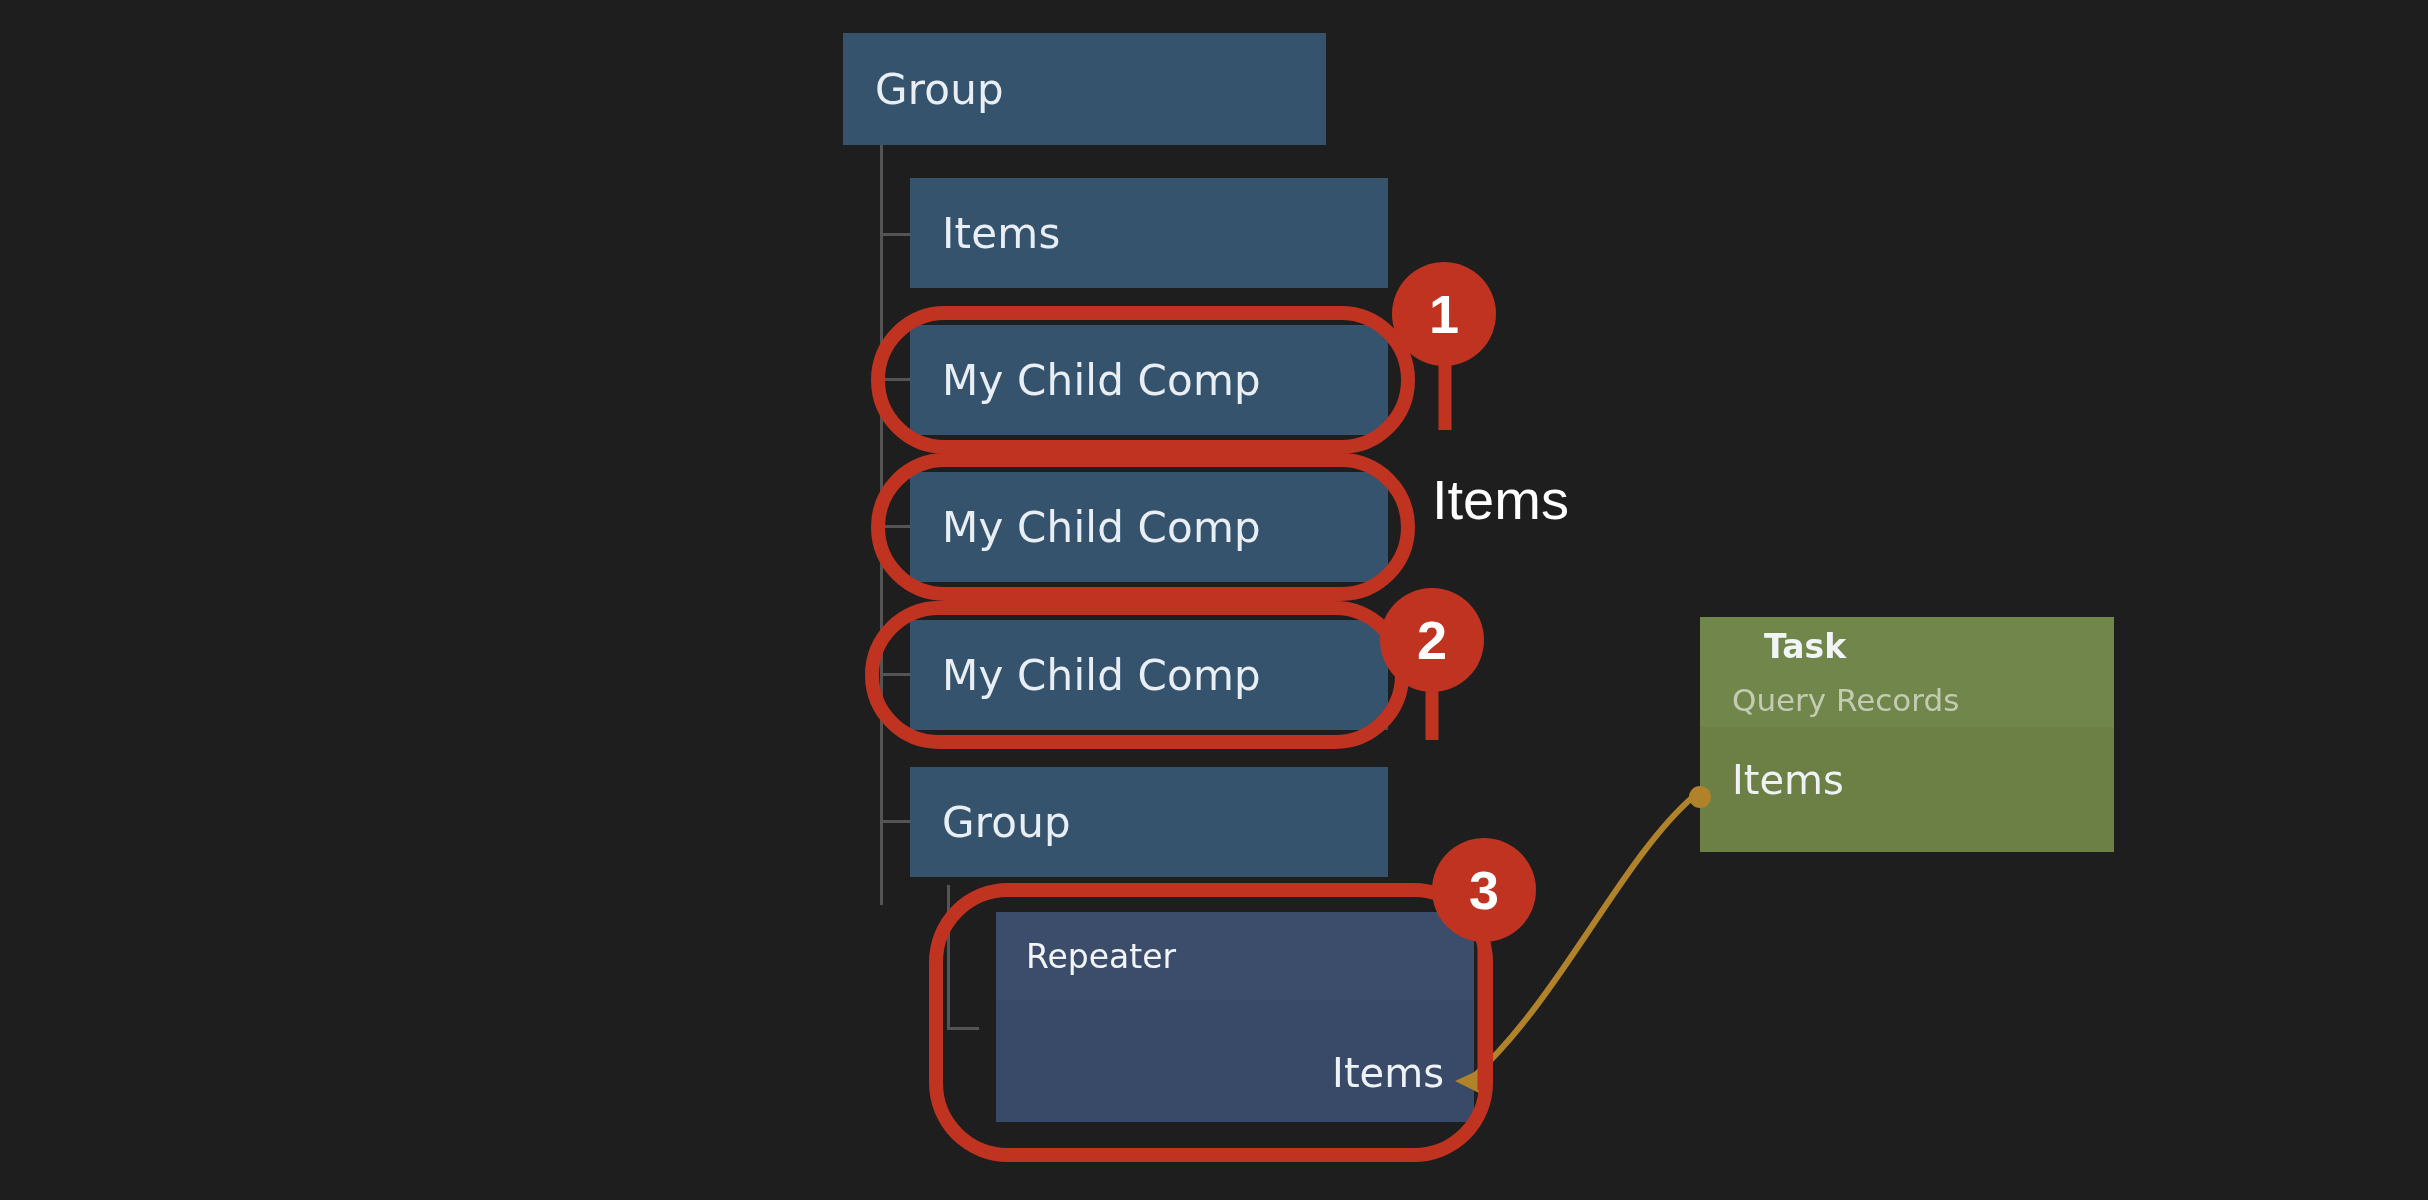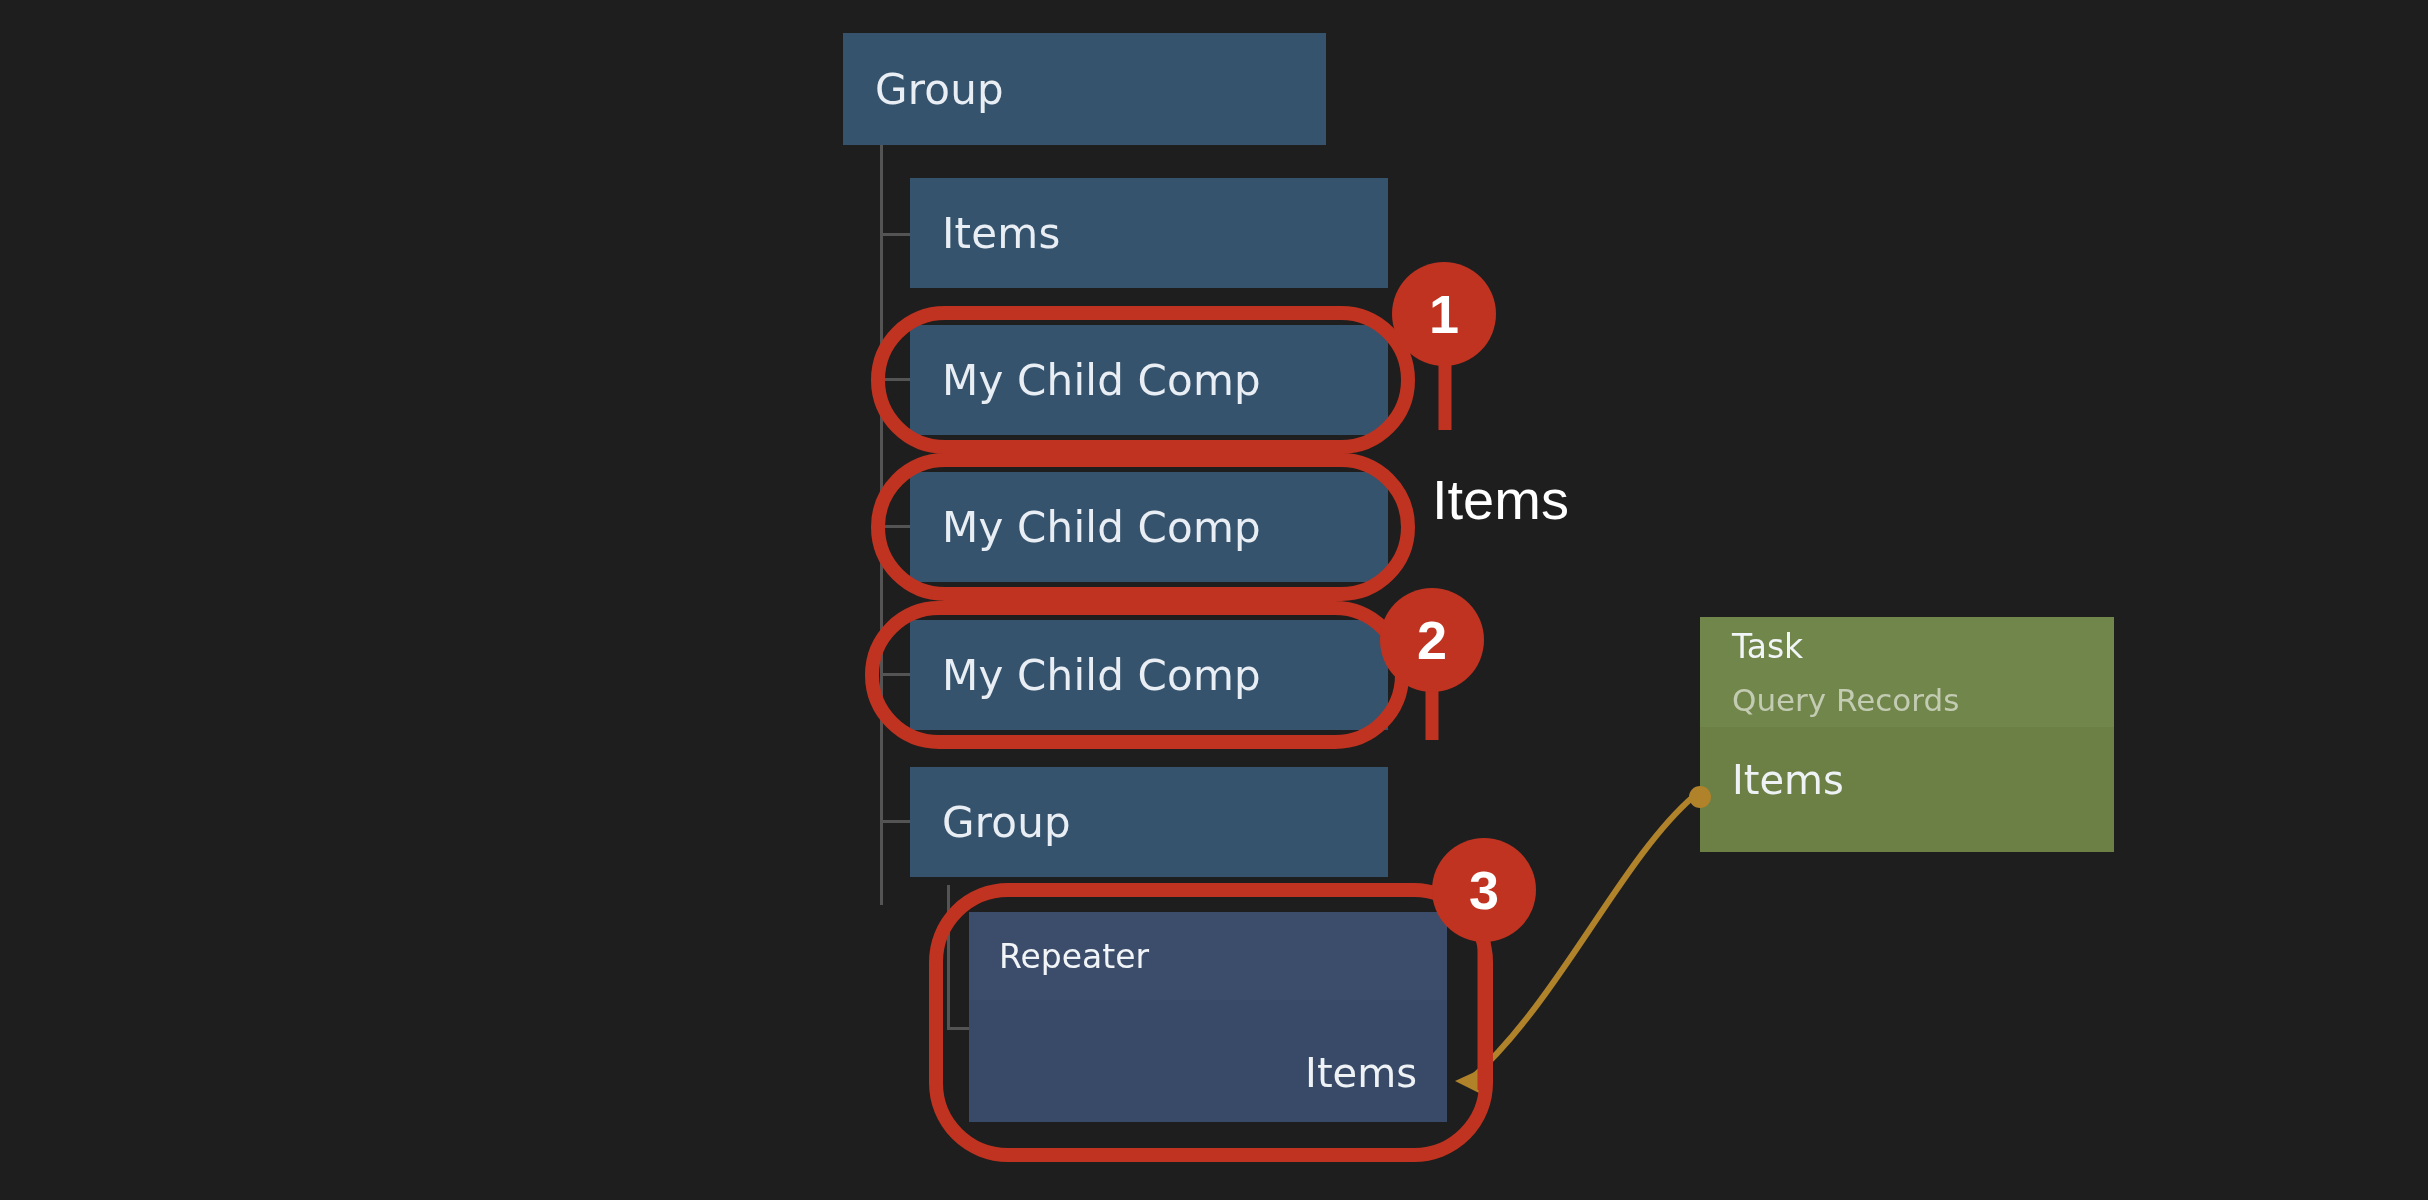--- a/index.html
+++ b/index.html
@@ -59,21 +59,21 @@
     box-sizing: border-box;
     width: 100%;
     position: relative;
   }
   .flow-title {
     font-size: 33px;
     color: #f2f5f7;
     font-family: "DejaVu Sans", sans-serif;
     white-space: nowrap;
   }
-  .flow-title.bold { font-weight: normal; }
+  .flow-title.bold { font-weight: bold; margin-left: 32px; }
   .flow-sub {
     font-size: 31px;
     color: #c3cbb2;
     font-family: "DejaVu Sans", sans-serif;
     white-space: nowrap;
     margin-top: 16px;
   }
   .port-label {
     position: absolute;
     font-size: 40px;
@@ -159,21 +159,21 @@
   </div>
 
   <div class="tree-node" style="left:910px; top:620px; width:478px; height:110px;">
     <span class="node-label">My Child Comp</span>
   </div>
 
   <div class="tree-node" style="left:910px; top:767px; width:478px; height:110px;">
     <span class="node-label">Group</span>
   </div>
 
-  <div class="flow-node" id="repeater-node" style="left:969px; top:912px; width:478px; height:210px;">
+  <div class="flow-node" id="repeater-node" style="left:996px; top:912px; width:478px; height:210px;">
     <div class="flow-head">
       <span class="flow-title">Repeater</span>
     </div>
     <div class="flow-body">
       <span class="port-label" style="right:30px; top:50px;">Items</span>
     </div>
   </div>
 
   <div class="flow-node" id="task-node" style="left:1700px; top:617px; width:414px; height:235px;">
     <div class="flow-head">

